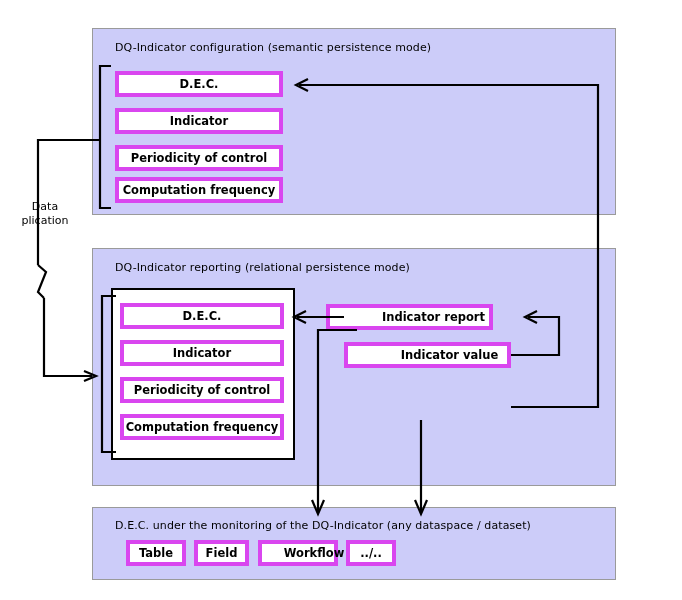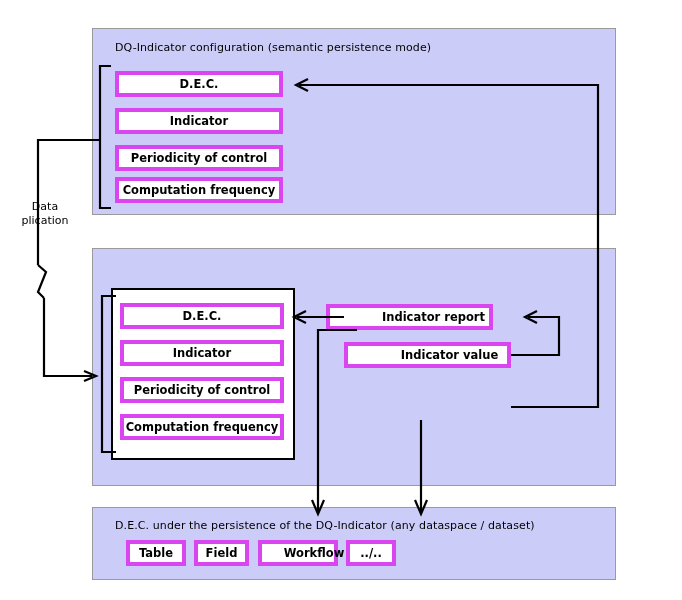--- a/index.html
+++ b/index.html
@@ -88,33 +88,34 @@
 
   <div class="panel" style="left:76px; top:28px; width:524px; height:187px;"></div>
   <div class="panel-title" style="left:99px; top:41px;">DQ-Indicator configuration (semantic persistence mode)</div>
 
   <div class="entity" style="left:99px; top:71px; width:168px; height:26px;">D.E.C.</div>
   <div class="entity" style="left:99px; top:108px; width:168px; height:26px;">Indicator</div>
   <div class="entity" style="left:99px; top:145px; width:168px; height:26px;">Periodicity of control</div>
   <div class="entity" style="left:99px; top:177px; width:168px; height:26px;">Computation frequency</div>
 
   <div class="panel" style="left:76px; top:248px; width:524px; height:238px;"></div>
+  <div class="panel-title" style="left:99px; top:261px;">DQ-Indicator reporting (relational persistence mode)</div>
 
   <div class="inner-box" style="left:95px; top:288px; width:184px; height:172px;"></div>
 
   <div class="entity" style="left:104px; top:303px; width:164px; height:26px;">D.E.C.</div>
   <div class="entity" style="left:104px; top:340px; width:164px; height:26px;">Indicator</div>
   <div class="entity" style="left:104px; top:377px; width:164px; height:26px;">Periodicity of control</div>
   <div class="entity" style="left:104px; top:414px; width:164px; height:26px;">Computation frequency</div>
 
   <div class="entity" style="left:310px; top:304px; width:167px; height:26px;padding-left:48px;">Indicator report</div>
   <div class="entity" style="left:328px; top:342px; width:167px; height:26px;padding-left:44px;">Indicator value</div>
 
   <div class="panel" style="left:76px; top:507px; width:524px; height:73px;"></div>
-  <div class="panel-title" style="left:99px; top:519px;">D.E.C. under the persistence of the DQ-Indicator (any dataspace / dataset)</div>
+  <div class="panel-title" style="left:99px; top:519px;">D.E.C. under the monitoring of the DQ-Indicator (any dataspace / dataset)</div>
 
   <div class="entity" style="left:110px; top:540px; width:60px; height:26px;">Table</div>
   <div class="entity" style="left:178px; top:540px; width:55px; height:26px;text-align:right;">Field</div>
   <div class="entity" style="left:242px; top:540px; width:80px; height:26px;padding-left:32px;">Workflow</div>
   <div class="entity" style="left:330px; top:540px; width:50px; height:26px;">../..</div>
 
   <div class="side-label" style="left:-2px; top:200px; width:62px;">
     <span>Data</span><br>
     <span>plication</span>
   </div>

